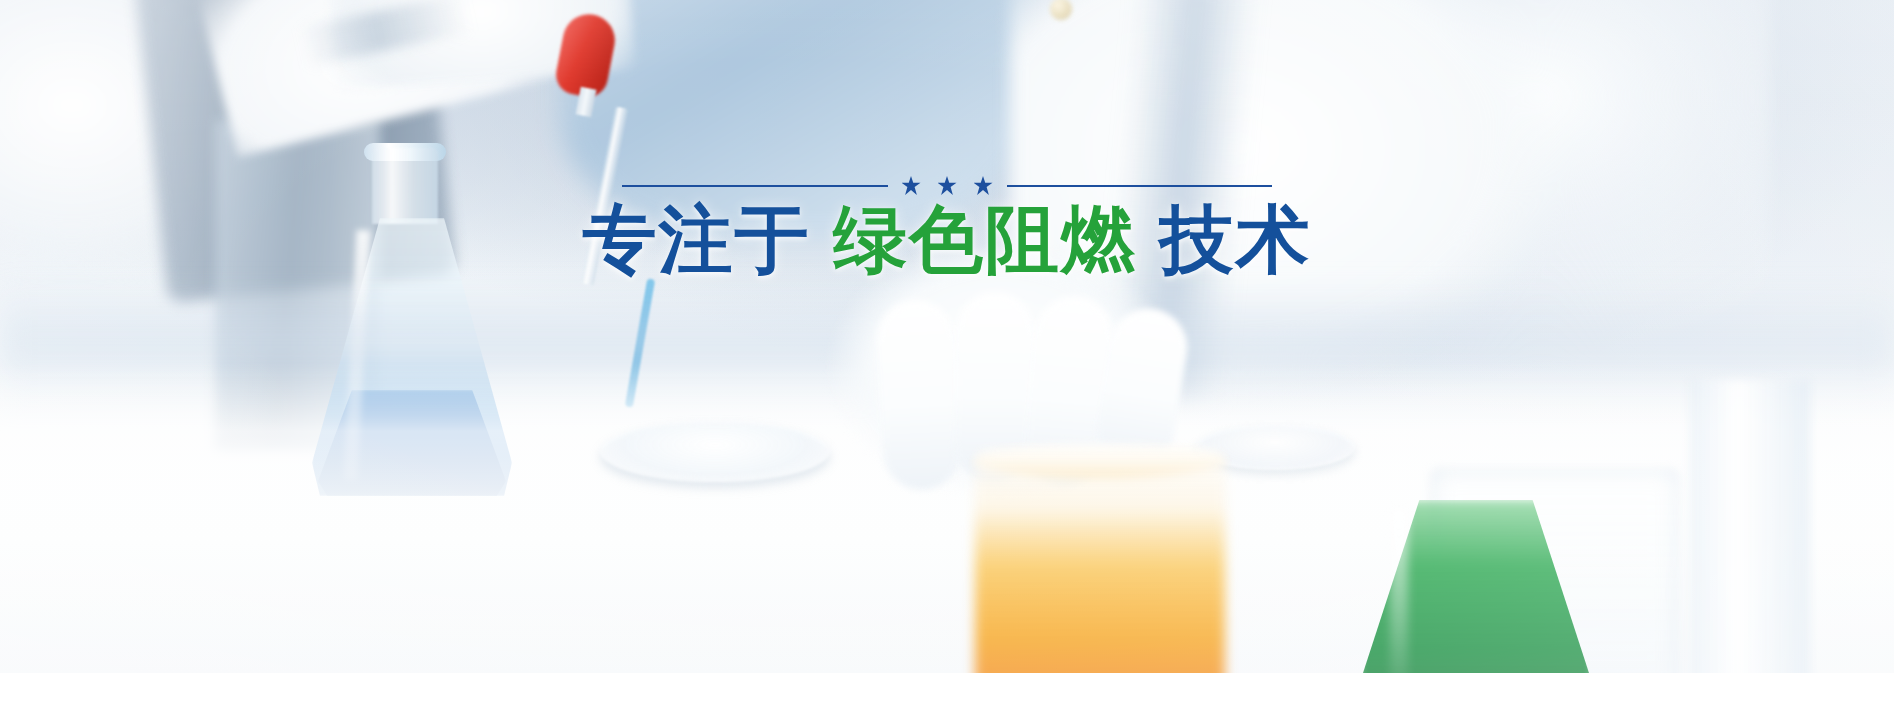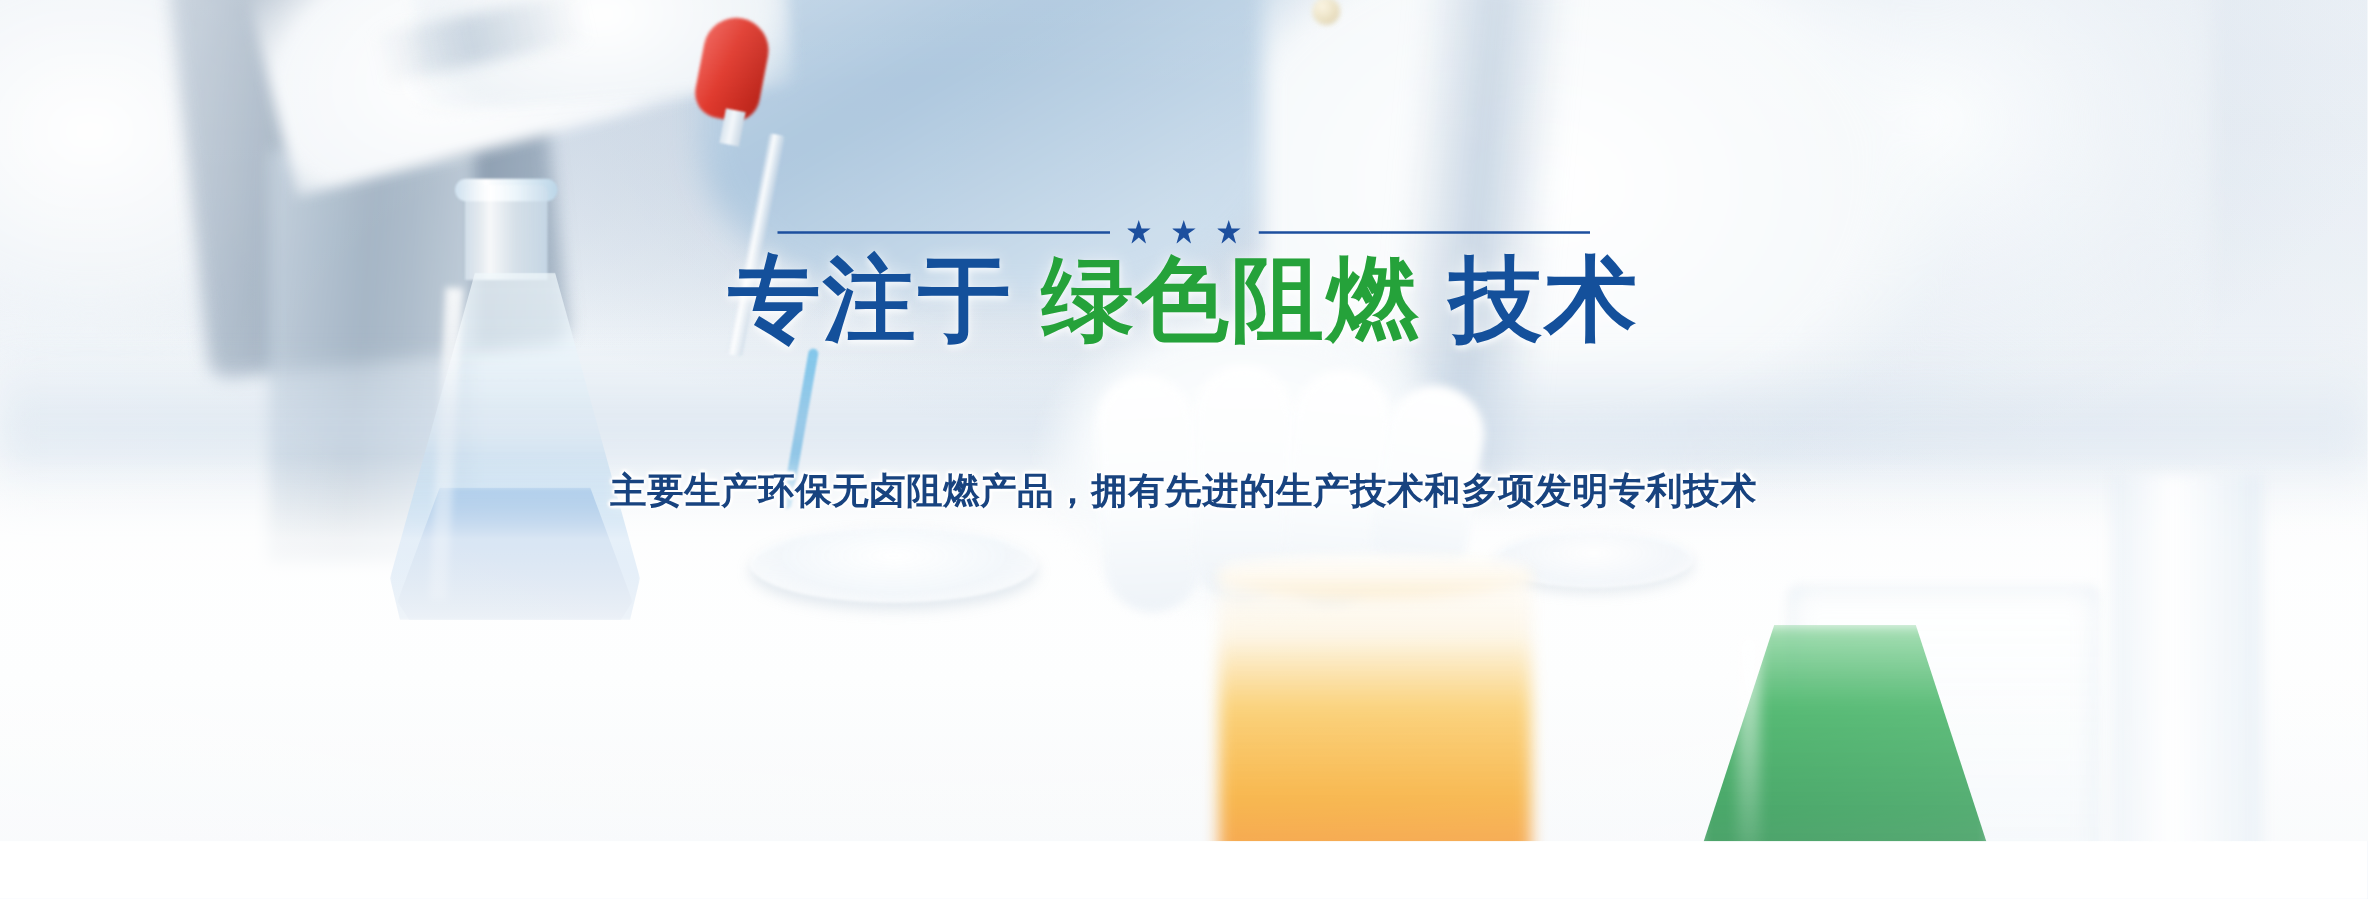--- a/index.html
+++ b/index.html
@@ -361,16 +361,15 @@
         <span class="star"></span>
       </span>
       <span class="rule"></span>
     </div>
 
     <h1 class="headline">
       <span class="seg-blue">专注于</span><span class="seg-green"> 绿色阻燃 </span><span class="seg-blue">技术</span>
     </h1>
 
 
-    <div class="tagline">主要生产环保无卤阻燃产品，拥有先进的生产技术和多项发明专利技术</div>
 
   </div>
 </div>
 
 </body></html>

